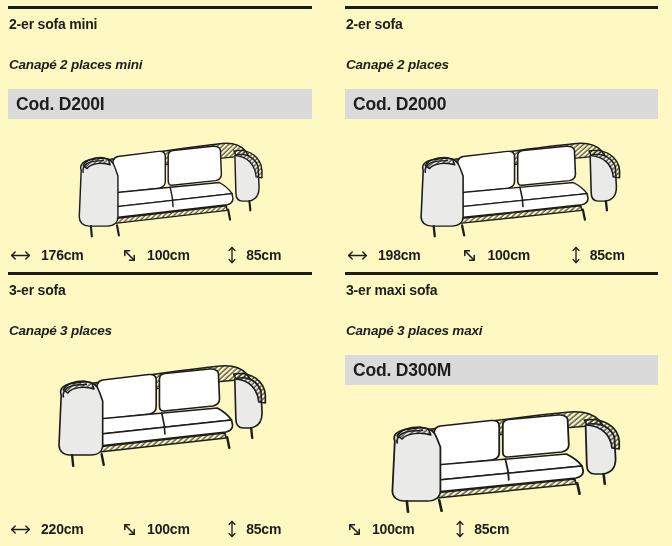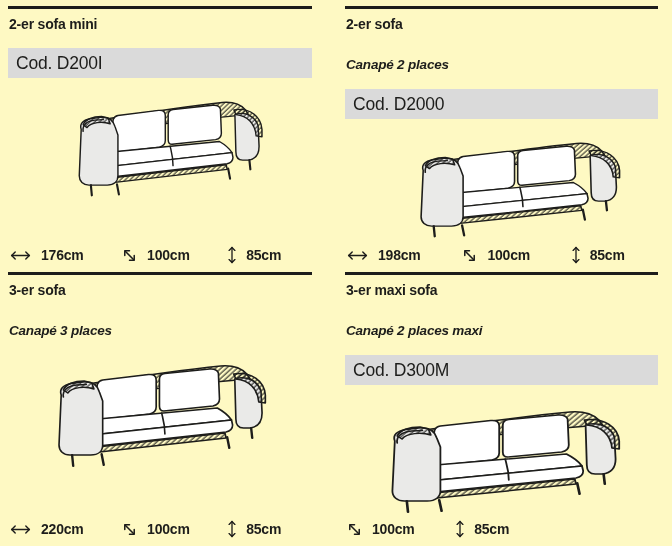--- a/index.html
+++ b/index.html
@@ -22,21 +22,21 @@
     margin:8px 0 0 1px;font-size:14px;font-weight:bold;
     letter-spacing:-0.2px;line-height:1.1;
   }
   .subtitle{
     margin:26px 0 0 1px;font-size:13.5px;font-weight:bold;font-style:italic;
     letter-spacing:-0.2px;line-height:1.1;
   }
   .codebar{
     margin-top:16px;height:30px;background:#dadada;
     display:flex;align-items:center;padding-left:8px;
-    font-size:17.5px;font-weight:normal;letter-spacing:-0.2px;
+    font-size:17.5px;font-weight:bold;letter-spacing:-0.2px;
     flex:0 0 auto;
   }
   .art{flex:1 1 auto;position:relative;}
   .sofa-svg{position:absolute;display:block;}
   .art-0 .sofa-svg{left:50px;top:18px;width:232px;height:104px;}
   .art-1 .sofa-svg{left:53px;top:18px;width:252px;height:104px;}
   .art-2 .sofa-svg{left:27px;top:20px;width:262px;height:112px;}
   .art-3 .sofa-svg{left:21px;top:20px;width:288px;height:112px;}
   .dims{
     display:flex;align-items:center;
@@ -87,20 +87,21 @@
         <path d="M198 69 L199 79"></path>
       </g>
     </g>
   </defs>
 </svg>
 
 <div class="container">
 
   <section class="cell">
     <h2 class="title">2-er sofa mini</h2>
+    <p class="subtitle">Canapé 2 places mini</p>
     <div class="codebar">
       <span>Cod. D200I</span>
     </div>
     <div class="art art-0">
       <svg class="sofa-svg" viewBox="0 0 240 112" preserveAspectRatio="none">
           <use href="#sofa-shape"></use>
         </svg>
     </div>
     <div class="dims">
       <div class="dim dim-w">
@@ -200,21 +201,21 @@
             <path d="M2.5 6.5 L6 3 L9.5 6.5"></path>
             <path d="M2.5 17.5 L6 21 L9.5 17.5"></path>
         </svg>
         <span class="dim-label">85cm</span>
       </div>
     </div>
   </section>
 
   <section class="cell">
     <h2 class="title">3-er maxi sofa</h2>
-    <p class="subtitle">Canapé 2 places maxi</p>
+    <p class="subtitle">Canapé 3 places maxi</p>
     <div class="codebar">
       <span>Cod. D300M</span>
     </div>
     <div class="art art-3">
       <svg class="sofa-svg" viewBox="0 0 240 112" preserveAspectRatio="none">
           <use href="#sofa-shape"></use>
         </svg>
     </div>
     <div class="dims">
       <div class="dim dim-d">

